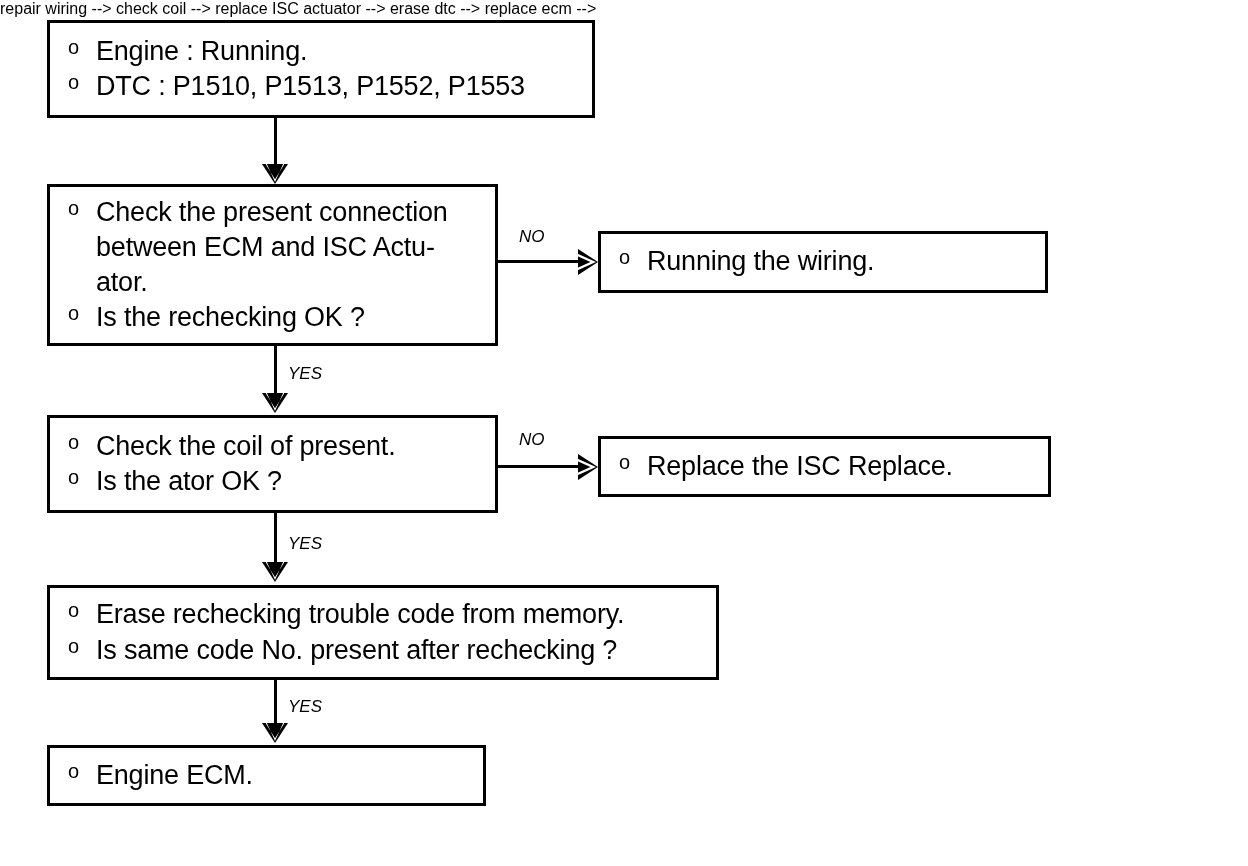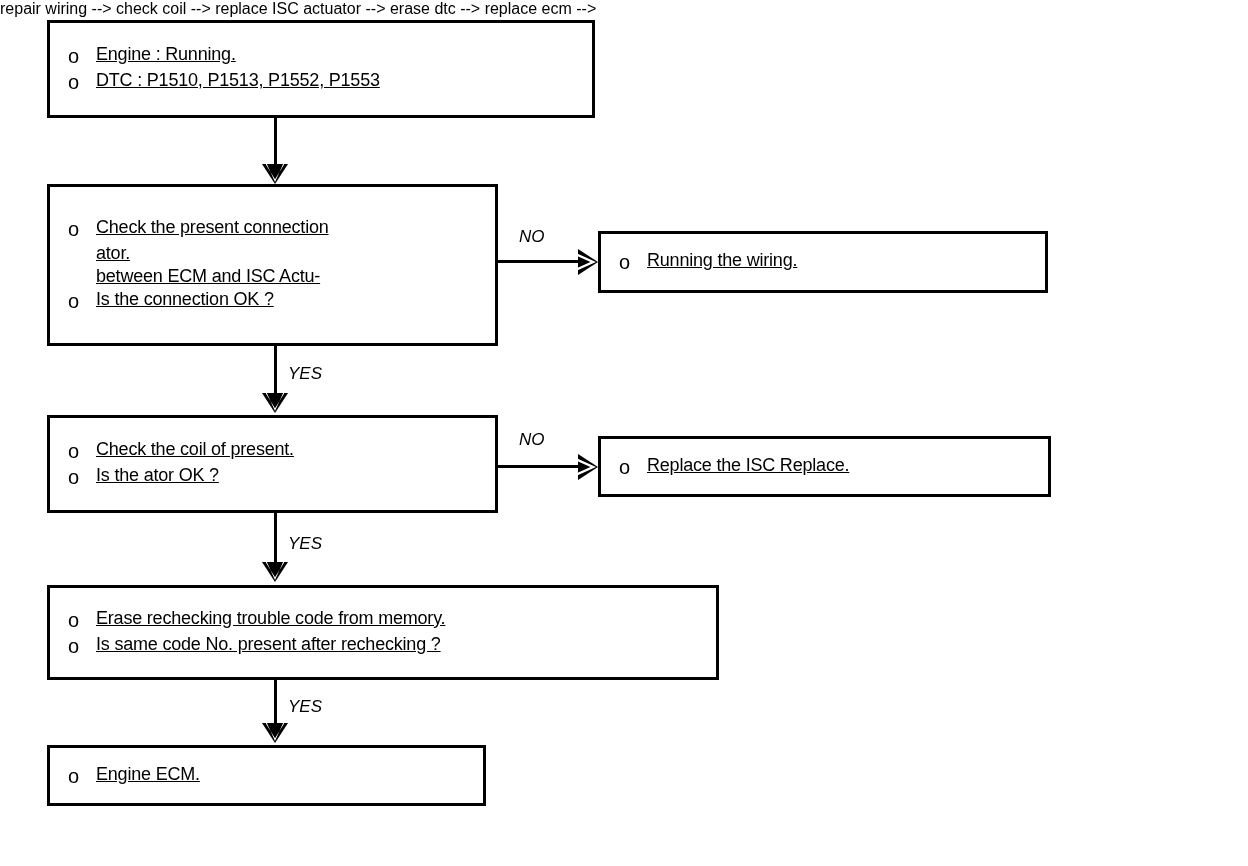--- a/index.html
+++ b/index.html
@@ -47,24 +47,23 @@
     line-height: 1.30;
     text-align: left;
     padding-left: 6px;
     box-sizing: border-box;
   }
   .bullet.blank {
     color: transparent;
   }
   .line-text {
     flex: 1 1 auto;
-    font-size: 18px;
+    font-size: 27px;
     letter-spacing: -0.2px;
     white-space: pre;
-    text-decoration: underline;
   }
   
   .vline {
     position: absolute;
     width: 3px;
     background: #000000;
   }
   .hline {
     position: absolute;
     height: 3px;
@@ -139,29 +138,29 @@
 
   
   <div class="node" style="left:47px; top:184px; width:451px; height:162px;">
     <div class="node-body">
       <div class="line-row">
         <span class="bullet">o</span>
         <span class="line-text">Check the present connection</span>
       </div>
       <div class="line-row">
         <span class="bullet blank"></span>
+        <span class="line-text">between ECM and ISC Actu-</span>
+      </div>
+      <div class="line-row">
+        <span class="bullet blank"></span>
         <span class="line-text">ator.</span>
       </div>
       <div class="line-row">
-        <span class="bullet blank"></span>
-        <span class="line-text">between ECM and ISC Actu-</span>
-      </div>
-      <div class="line-row">
-        <span class="bullet">o</span>
-        <span class="line-text">Is the connection OK ?</span>
+        <span class="bullet">o</span>
+        <span class="line-text">Is the rechecking OK ?</span>
       </div>
     </div>
   </div>
 
    repair wiring --&gt;
   <div class="hline" style="left:498px; top:260px; width:84px;"></div>
   <div class="arrow-right" style="left:578px; top:249px;"></div>
   <div class="edge-label" style="left:519px; top:228px;">NO</div>
 
   

